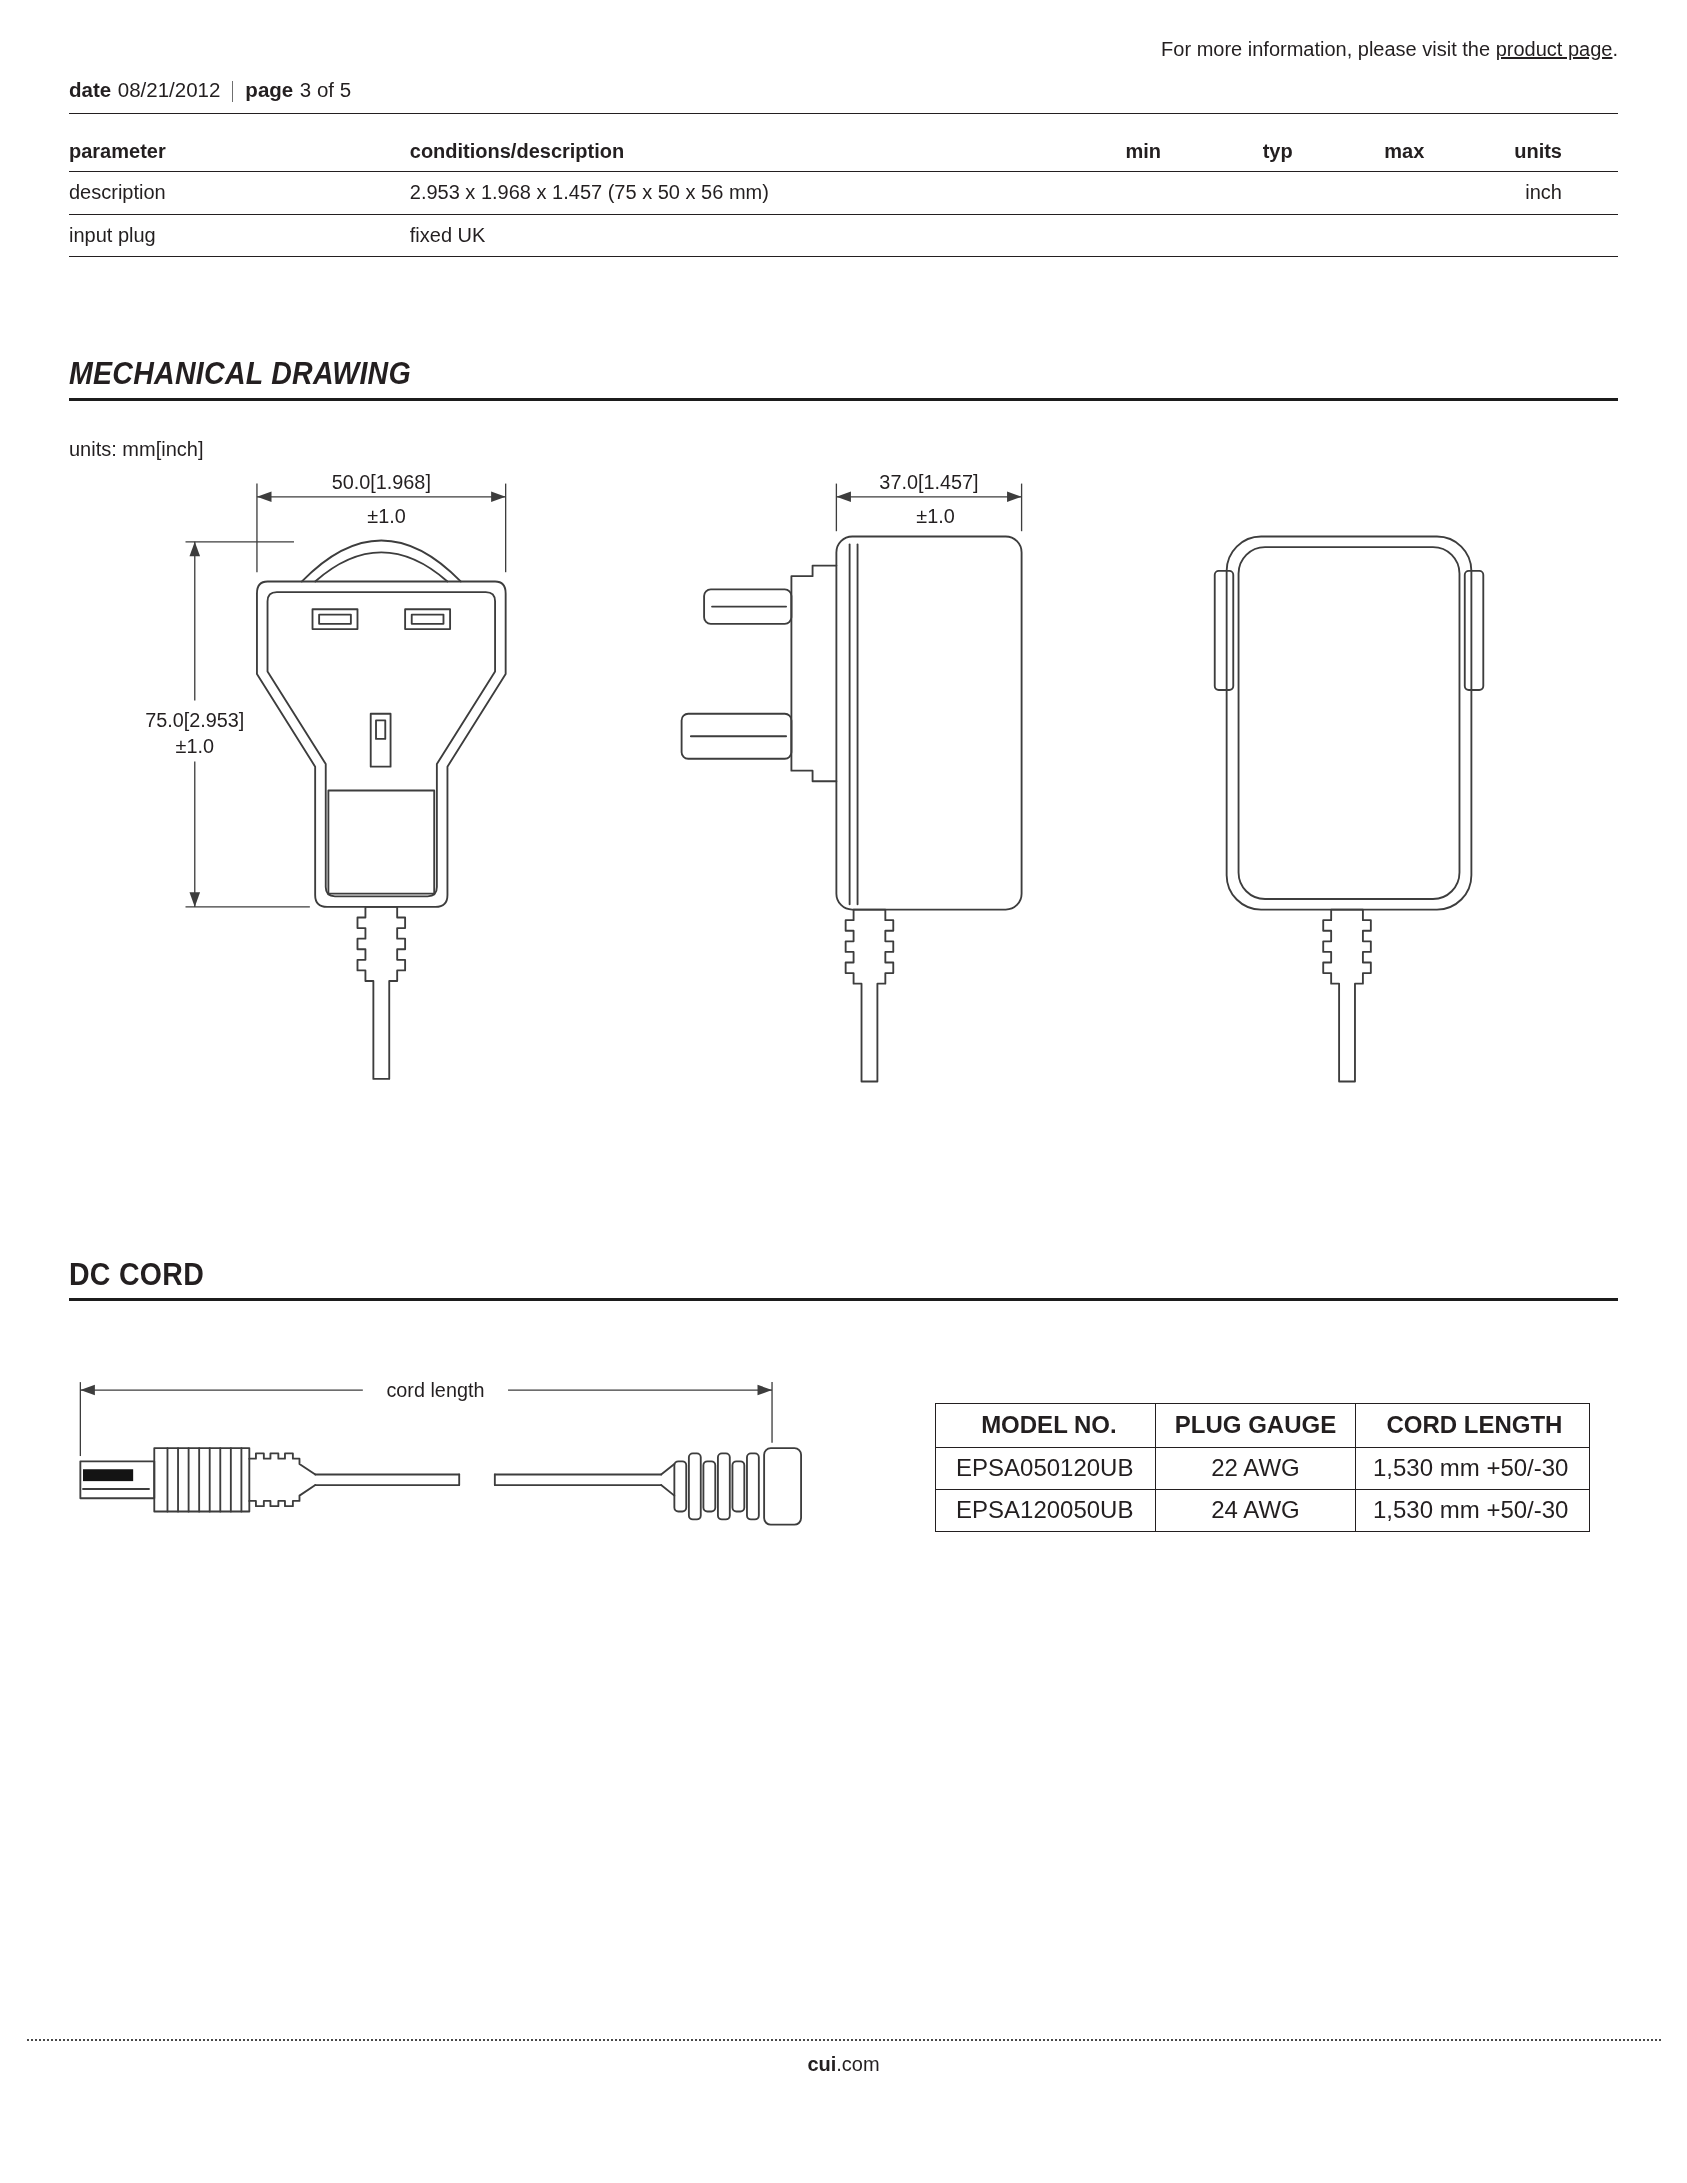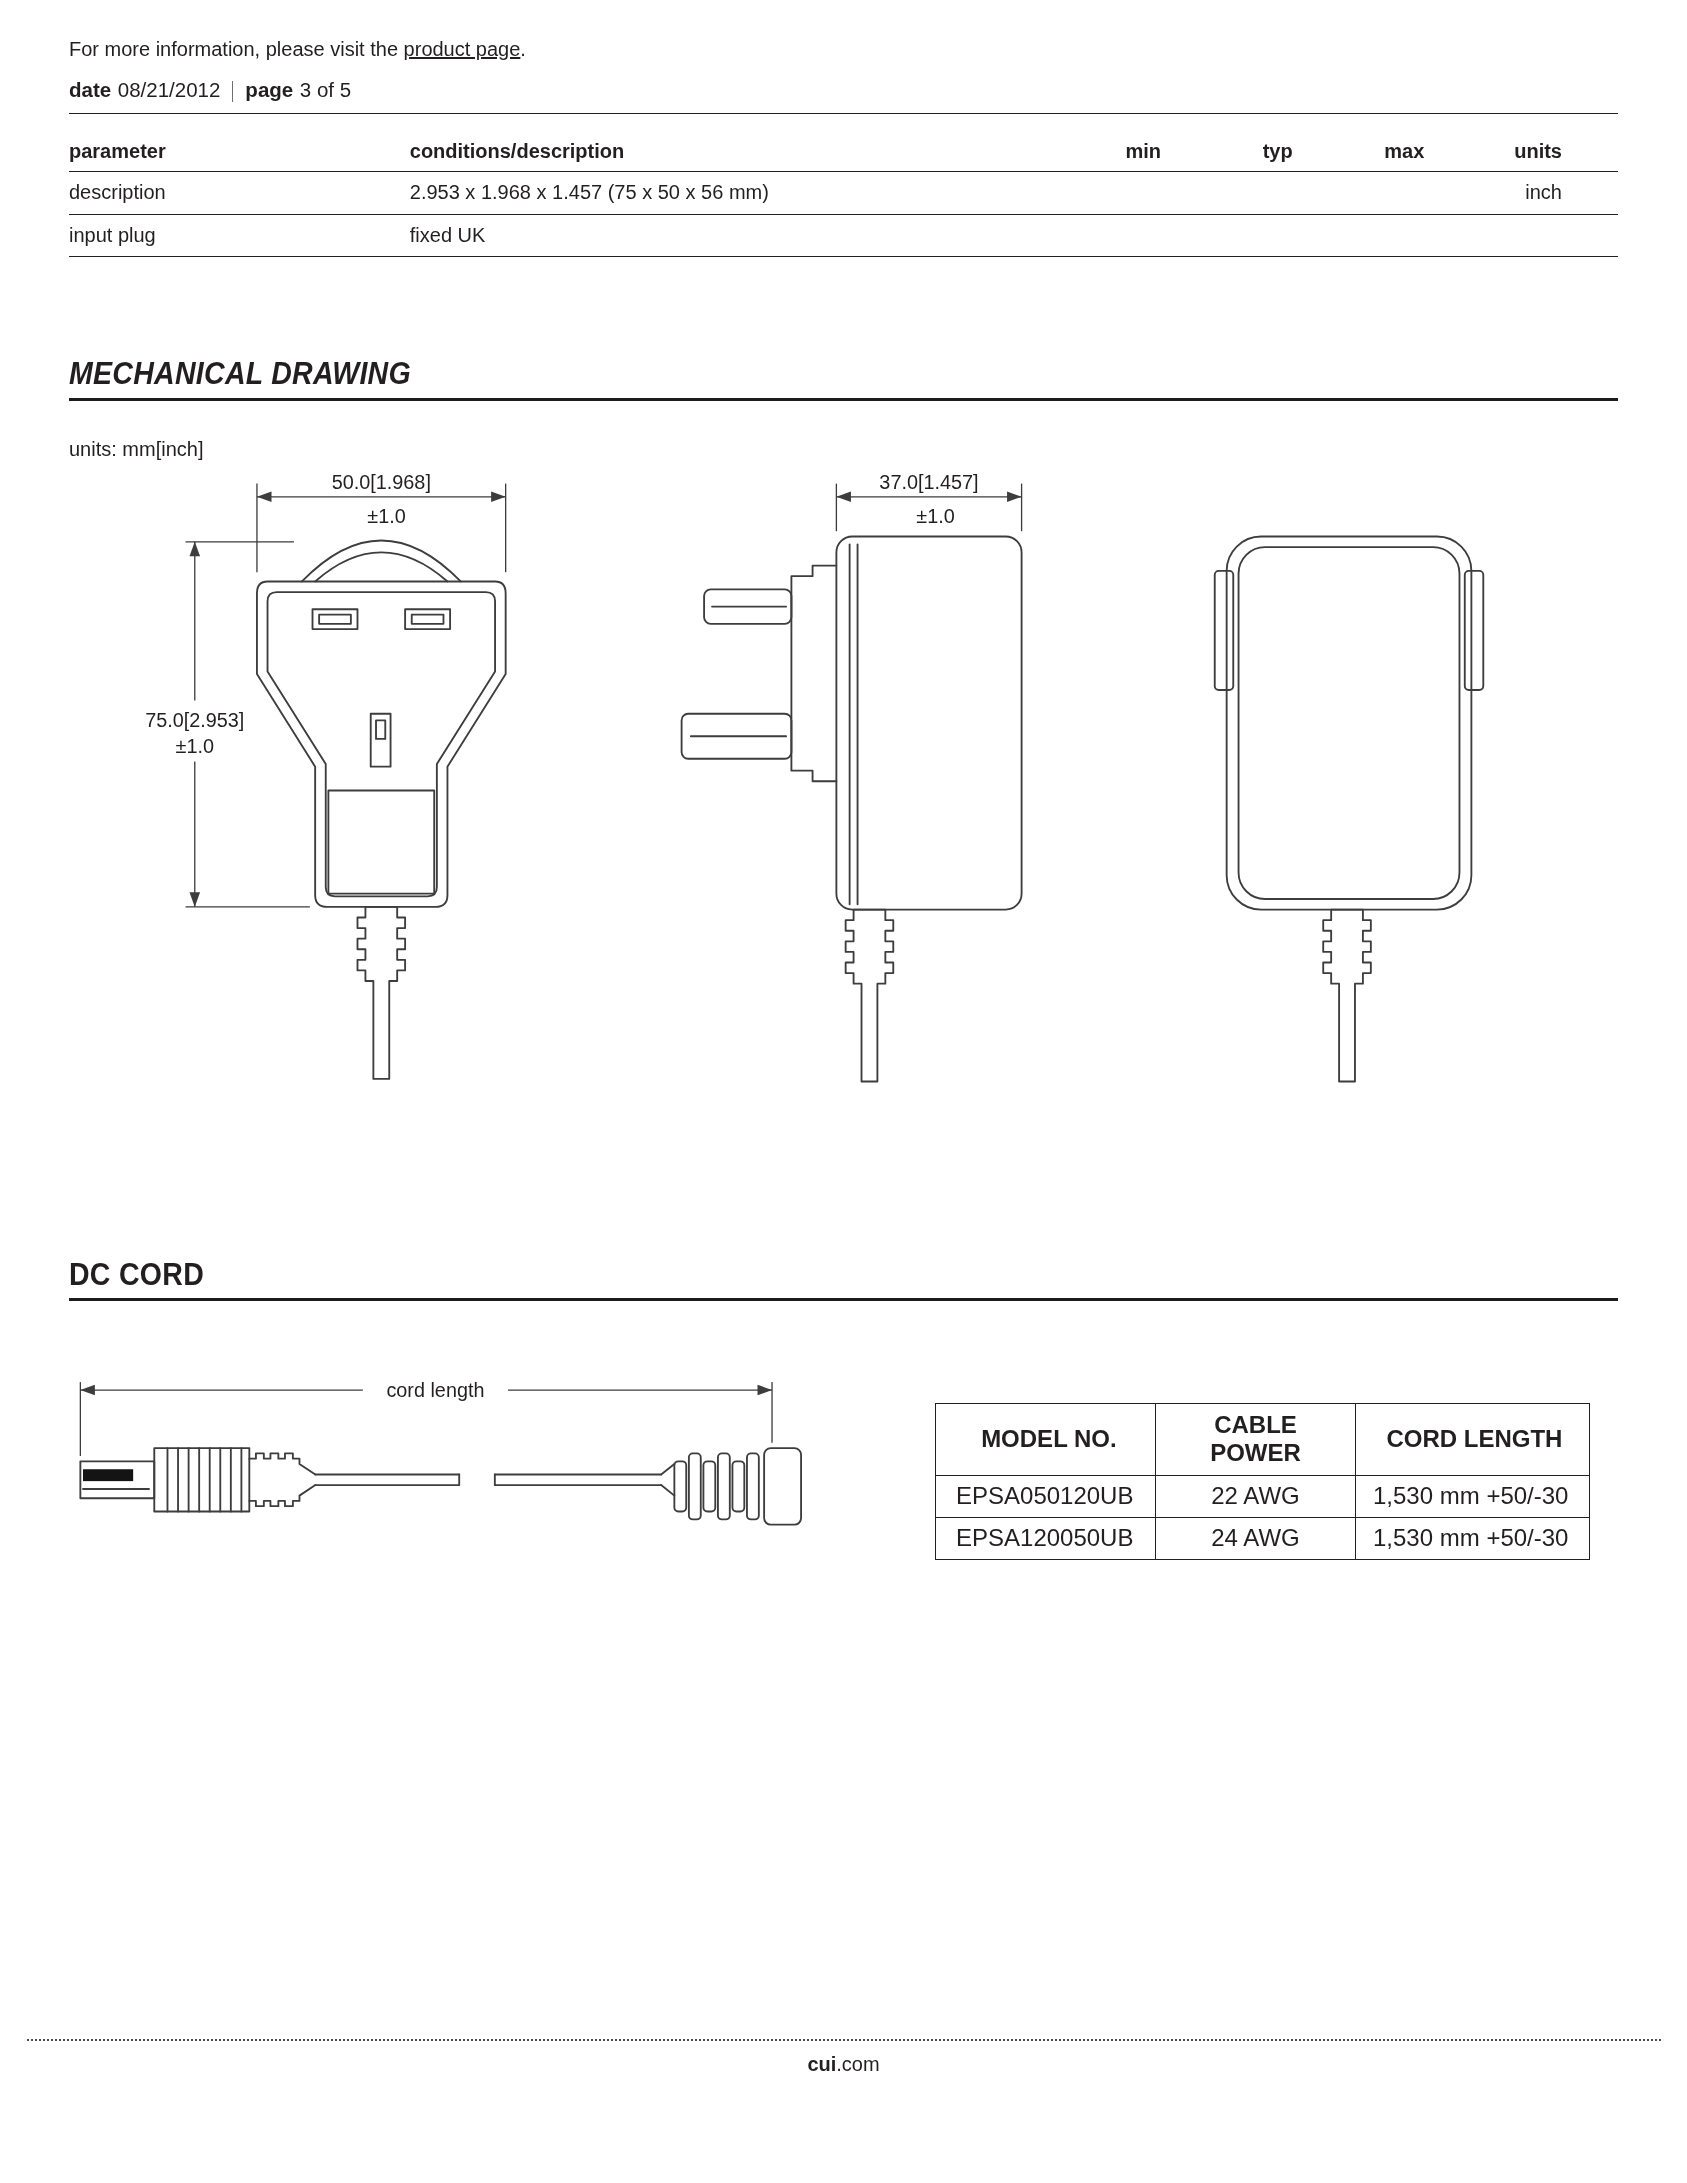--- a/index.html
+++ b/index.html
@@ -6,21 +6,21 @@
   html,body { margin:0; padding:0; background:#ffffff; }
   body {
     width:1687px; height:2183px; position:relative;
     font-family:"Liberation Sans", sans-serif;
     color:#231f20;
     overflow:hidden;
   }
   .page { position:absolute; inset:0; padding:0 69px; }
 
   
-  .info-line { padding-top:38px; text-align:left; font-size:20px; }
+  .info-line { padding-top:38px; text-align:right; font-size:20px; }
   .info-line a { color:#231f20; text-decoration:underline; cursor:pointer; }
 
   
   .doc-header { display:flex; justify-content:space-between; align-items:baseline; margin-top:17px; font-size:20.5px; white-space:nowrap; }
   .doc-header .b { font-weight:bold; }
   .sep { display:inline-block; width:0; height:21px; border-left:1.3px solid #6f6f6f; margin:0 12px; vertical-align:-4.6px; }
   .lbl { margin-right:6.6px; }
   .header-rule { border-bottom:1.3px solid #231f20; margin-top:10.6px; }
 
   
@@ -254,21 +254,21 @@
         <rect class="ln" x="502" y="76" width="9" height="38" rx="3"></rect>
         <rect class="ln" x="513" y="70" width="9" height="50" rx="3"></rect>
         <rect class="ln" x="526" y="66" width="28" height="58" rx="5"></rect>
       </g>
     </svg>
 
     <table class="dcc">
       <thead>
         <tr>
           <th class="c-model">MODEL NO.</th>
-          <th class="c-gauge">CABLE POWER</th>
+          <th class="c-gauge">PLUG GAUGE</th>
           <th class="c-length">CORD LENGTH</th>
         </tr>
       </thead>
       <tbody>
         <tr>
           <td class="c-model">EPSA050120UB</td>
           <td class="c-gauge">22 AWG</td>
           <td class="c-length">1,530 mm +50/-30</td>
         </tr>
         <tr>

